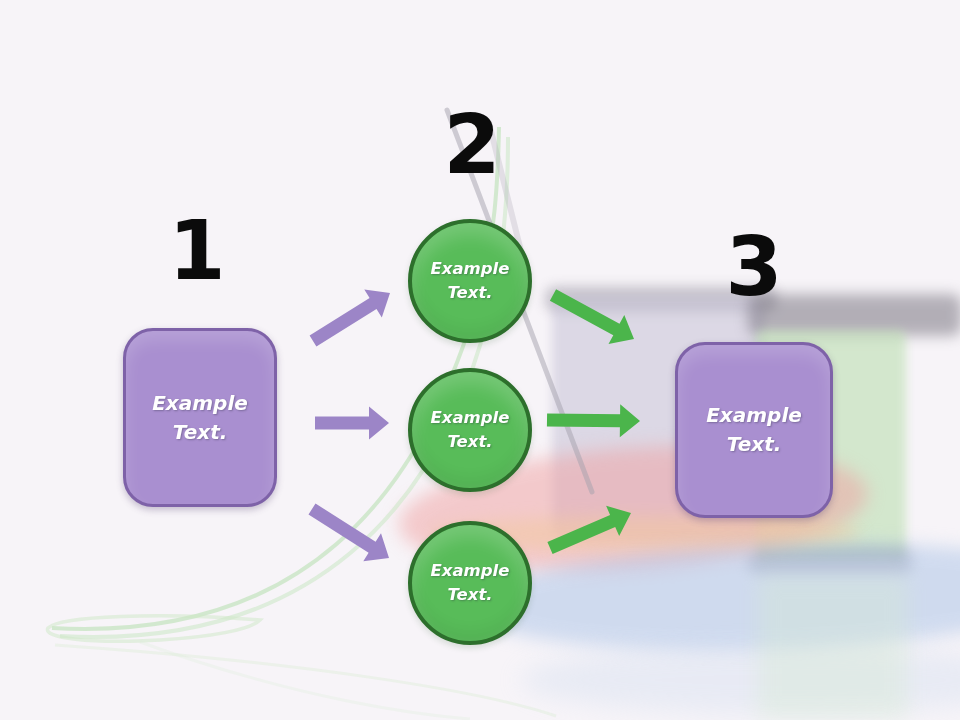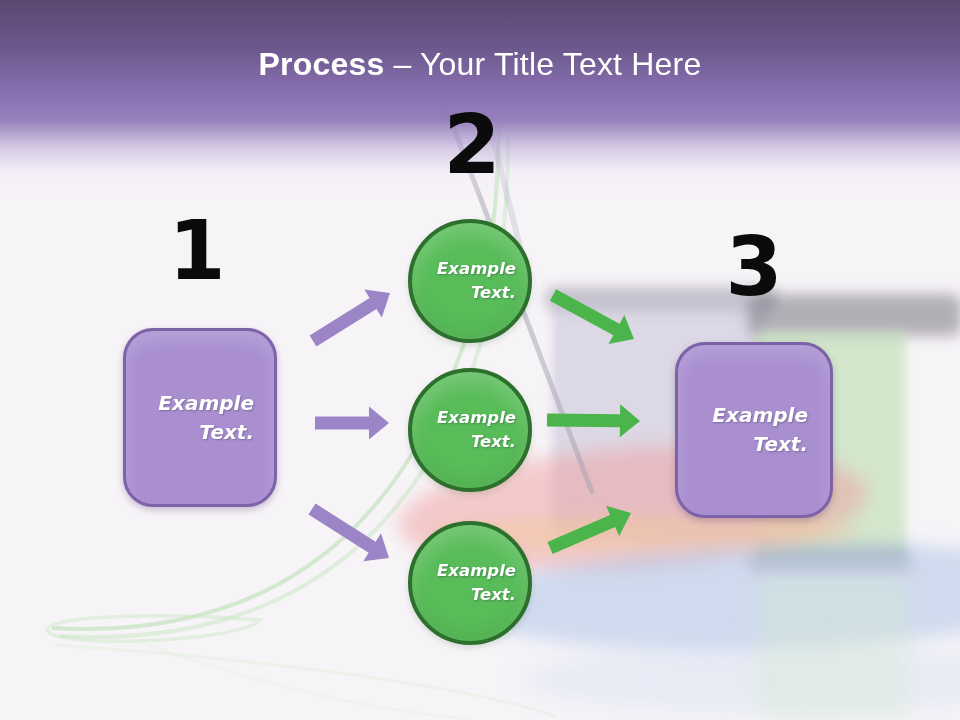--- a/index.html
+++ b/index.html
@@ -64,21 +64,21 @@
   .gcircle{
     background:var(--green-fill,#58bc59);
     border:4px solid var(--green-border,#2d6f2c);
     border-radius:50%;width:124px;height:124px;
     box-shadow:inset 0 12px 18px rgba(255,255,255,.18), inset 0 -10px 14px rgba(0,0,0,.05), 0 3px 6px rgba(30,80,30,.15);
   }
   .circ-1{left:408px;top:219px;}
   .circ-2{left:408px;top:368px;}
   .circ-3{left:408px;top:521px;}
   .label{
-    display:block;text-align:right;color:#ffffff;
+    display:block;text-align:center;color:#ffffff;
     font-family:"DejaVu Sans",sans-serif;font-weight:bold;font-style:italic;
     line-height:1.45;text-shadow:1px 1px 2px rgba(40,40,60,.35);
   }
   .pbox .label{font-size:20px;max-width:108px;}
   .gcircle .label{font-size:16.5px;max-width:92px;}
 </style>
 </head>
 <body>
 
 <div class="slide">
@@ -99,23 +99,20 @@
   <svg class="deco" width="960" height="720" viewBox="0 0 960 720">
     <path d="M 52 628 C 300 642 420 500 478 300 C 495 240 498 180 499 127" fill="none" stroke="#bfe2b8" stroke-width="4" opacity="0.65"></path>
     <path d="M 60 636 C 310 650 440 510 490 310 C 505 250 508 190 508 137" fill="none" stroke="#c6e5bf" stroke-width="4" opacity="0.5"></path>
     <path d="M 260 620 C 160 612 60 616 48 628 C 42 638 90 644 160 640 C 210 637 250 630 260 620 Z" fill="none" stroke="#cde8c6" stroke-width="3.5" opacity="0.5"></path>
     <path d="M 55 645 C 300 662 480 690 556 716" fill="none" stroke="#d7ecd2" stroke-width="3" opacity="0.35"></path>
     <path d="M 140 642 C 300 700 420 715 470 719" fill="none" stroke="#dceed8" stroke-width="3" opacity="0.28"></path>
     <line x1="447" y1="110" x2="592" y2="492" stroke="#a5a2ae" stroke-width="5" stroke-linecap="round" opacity="0.5"></line>
     <line x1="489" y1="123" x2="521" y2="251" stroke="#b3afbc" stroke-width="6" stroke-linecap="round" opacity="0.3"></line>
   </svg>
 
-  <div class="header">
-    <h1 class="title"><span class="t-bold">Process</span><span class="t-rest">– Your Title Text Here</span></h1>
-  </div>
 
   <svg id="arrow-layer" class="arrow-layer" width="960" height="720" viewBox="0 0 960 720">
       <polygon points="316.4,346.5 376.5,309.1 381.8,317.6 390.0,293.0 364.3,289.6 369.6,298.1 309.6,335.5" fill="#9c85c7"></polygon>
       <polygon points="315.0,429.5 369.0,429.5 369.0,439.5 389.0,423.0 369.0,406.5 369.0,416.5 315.0,416.5" fill="#9c85c7"></polygon>
       <polygon points="308.5,514.5 368.6,552.7 363.3,561.2 389.0,558.0 381.0,533.3 375.6,541.8 315.5,503.5" fill="#9c85c7"></polygon>
       <polygon points="549.9,300.7 613.3,335.2 608.5,344.0 634.0,339.0 624.3,315.0 619.5,323.7 556.1,289.3" fill="#4bb54b"></polygon>
       <polygon points="546.9,426.5 619.9,427.3 619.8,437.3 640.0,421.0 620.2,404.3 620.1,414.3 547.1,413.5" fill="#4bb54b"></polygon>
       <polygon points="552.6,554.0 615.2,526.9 619.2,536.1 631.0,513.0 606.1,505.8 610.1,515.0 547.4,542.0" fill="#4bb54b"></polygon>
     </svg>
 

